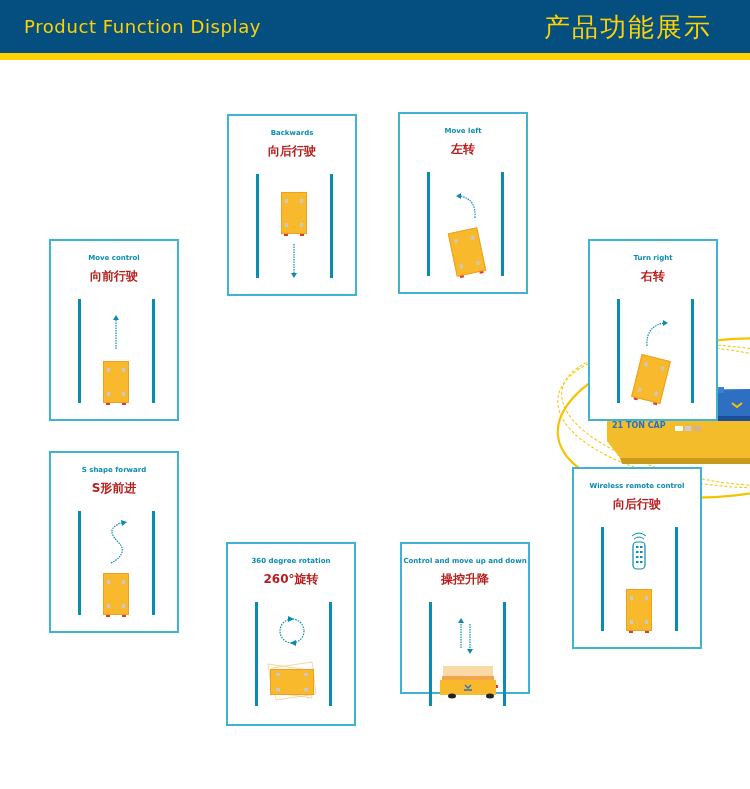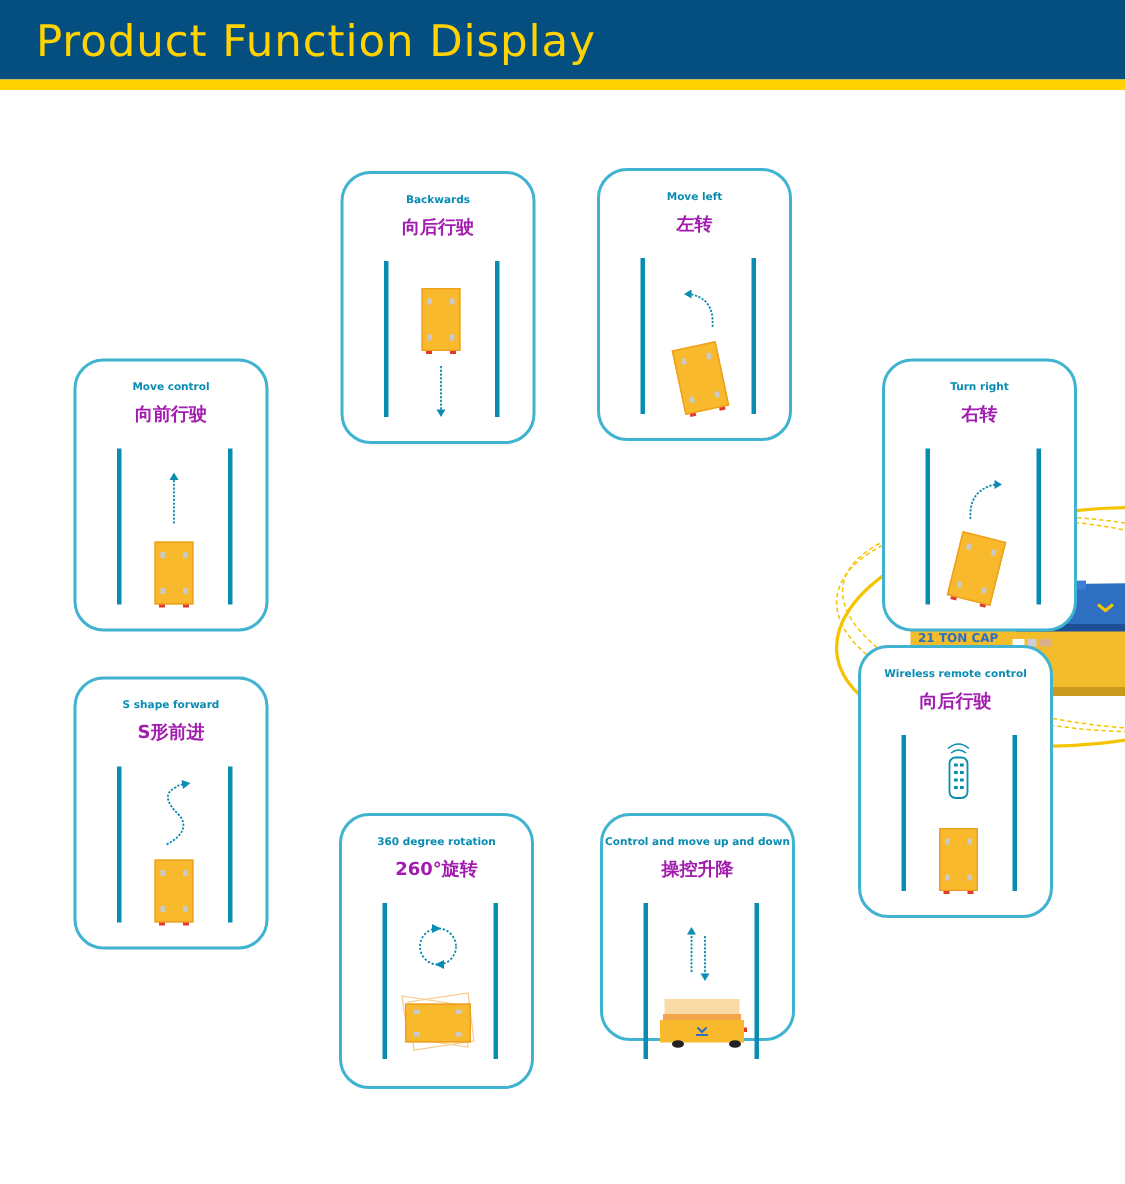--- a/index.html
+++ b/index.html
@@ -1,36 +1,37 @@
 <!DOCTYPE html>
 <html><head>
 <meta charset="utf-8">
 <style>
   html,body{margin:0;padding:0;}
   body{width:750px;height:789px;background:#fff;position:relative;overflow:hidden;font-family:"DejaVu Sans",sans-serif;}
   .header{position:absolute;left:0;top:0;width:750px;height:53px;background:#054F80;}
   .header-stripe{position:absolute;left:0;top:53px;width:750px;height:7px;background:#FFD200;}
-  .title-en{position:absolute;left:24px;top:11px;color:#FFD200;font-family:"DejaVu Sans",sans-serif;font-size:29px;letter-spacing:0.6px;line-height:32px;text-align:center;}
+  .title-en{position:absolute;left:24px;top:11px;color:#FFD200;font-family:"DejaVu Sans",sans-serif;font-size:18px;letter-spacing:0.6px;line-height:32px;text-align:center;}
   .title-cn{position:absolute;right:38px;top:10px;color:#FFD200;font-size:26px;line-height:34px;letter-spacing:2px;}
-  .card{position:absolute;width:130px;height:182px;border:2px solid #3FB3CF;border-radius:20px;background:#fff;box-sizing:border-box;}
+  .card{position:absolute;width:130px;height:182px;border:2px solid #3FB3CF;border-radius:0;background:#fff;box-sizing:border-box;}
   .card-en{position:absolute;left:0;right:0;top:13px;text-align:center;color:#0A8CB2;font-size:7px;font-weight:bold;line-height:9px;white-space:nowrap;}
-  .card-cn{position:absolute;left:0;right:0;top:28px;text-align:center;color:#a21caf;font-size:12px;font-weight:bold;line-height:15px;}
+  .card-cn{position:absolute;left:0;right:0;top:28px;text-align:center;color:#b91c1c;font-size:12px;font-weight:bold;line-height:15px;}
   .lane{position:absolute;top:58px;width:3px;height:104px;background:#0A8CB2;}
   .lane.l{left:27px;} .lane.r{left:101px;}
   .cart{position:absolute;width:26px;height:42px;background:#F8B92C;border:1px solid #F0A020;box-sizing:border-box;}
   .cart .b{position:absolute;width:3px;height:4px;background:#C9C9C9;}
   .cart .w{position:absolute;bottom:-3px;width:4px;height:2px;background:#E03A2A;}
   svg{position:absolute;overflow:visible;}
   .center{position:absolute;left:200px;top:318px;width:350px;height:200px;text-align:right;}
 </style>
 </head>
 <body>
 
 <div class="header">
   <div class="title-en">Product Function Display</div>
+  <div class="title-cn">产品功能展示</div>
 </div>
 <div class="header-stripe"></div>
 
 <div class="center">
   <svg width="350" height="200" viewBox="0 0 350 200">
     <ellipse cx="175" cy="98" rx="168" ry="70" fill="none" stroke="#F5C400" stroke-width="1" stroke-dasharray="3,2" transform="rotate(6 175 98)"></ellipse>
     <ellipse cx="175" cy="98" rx="165" ry="66" fill="none" stroke="#F5C400" stroke-width="1" stroke-dasharray="3,2" transform="rotate(9 175 98)"></ellipse>
     <ellipse cx="175" cy="100" rx="168" ry="78" fill="none" stroke="#F5C400" stroke-width="2.2" transform="rotate(-6 175 100)"></ellipse>
 
     <polygon points="57,83 120,83 128,93 215,93 228,82 312,82 316,93 316,130 292,140 70,140 57,123" fill="#F3BC2B"></polygon>
@@ -138,21 +139,21 @@
       <i class="b" style="right:3px;bottom:6px"></i>
     <i class="w" style="left:2px"></i>
       <i class="w" style="right:2px"></i>
   </div>
   <svg width="130" height="182" style="left:0;top:0">
     <path d="M60,110 C72,104 74,96 68,90 C60,82 58,76 66,72 C68,70 70,70 72,70" fill="none" stroke="#0A8CB2" stroke-width="1.2" stroke-dasharray="1.5,1"></path>
     <polygon points="70,67 71,73 76,69" fill="#0A8CB2"></polygon>
   </svg>
 </div>
 
-<div class="card" style="left:572px;top:430px;">
+<div class="card" style="left:572px;top:467px;">
   <div class="card-en">Wireless remote control</div>
   <div class="card-cn">向后行驶</div>
   <div class="lane l"></div>
   <div class="lane r"></div>
   <div class="cart" style="left:52px;top:120px;">
     <i class="b" style="left:3px;top:6px"></i>
       <i class="b" style="right:3px;top:6px"></i>
       <i class="b" style="left:3px;bottom:6px"></i>
       <i class="b" style="right:3px;bottom:6px"></i>
     <i class="w" style="left:2px"></i>

